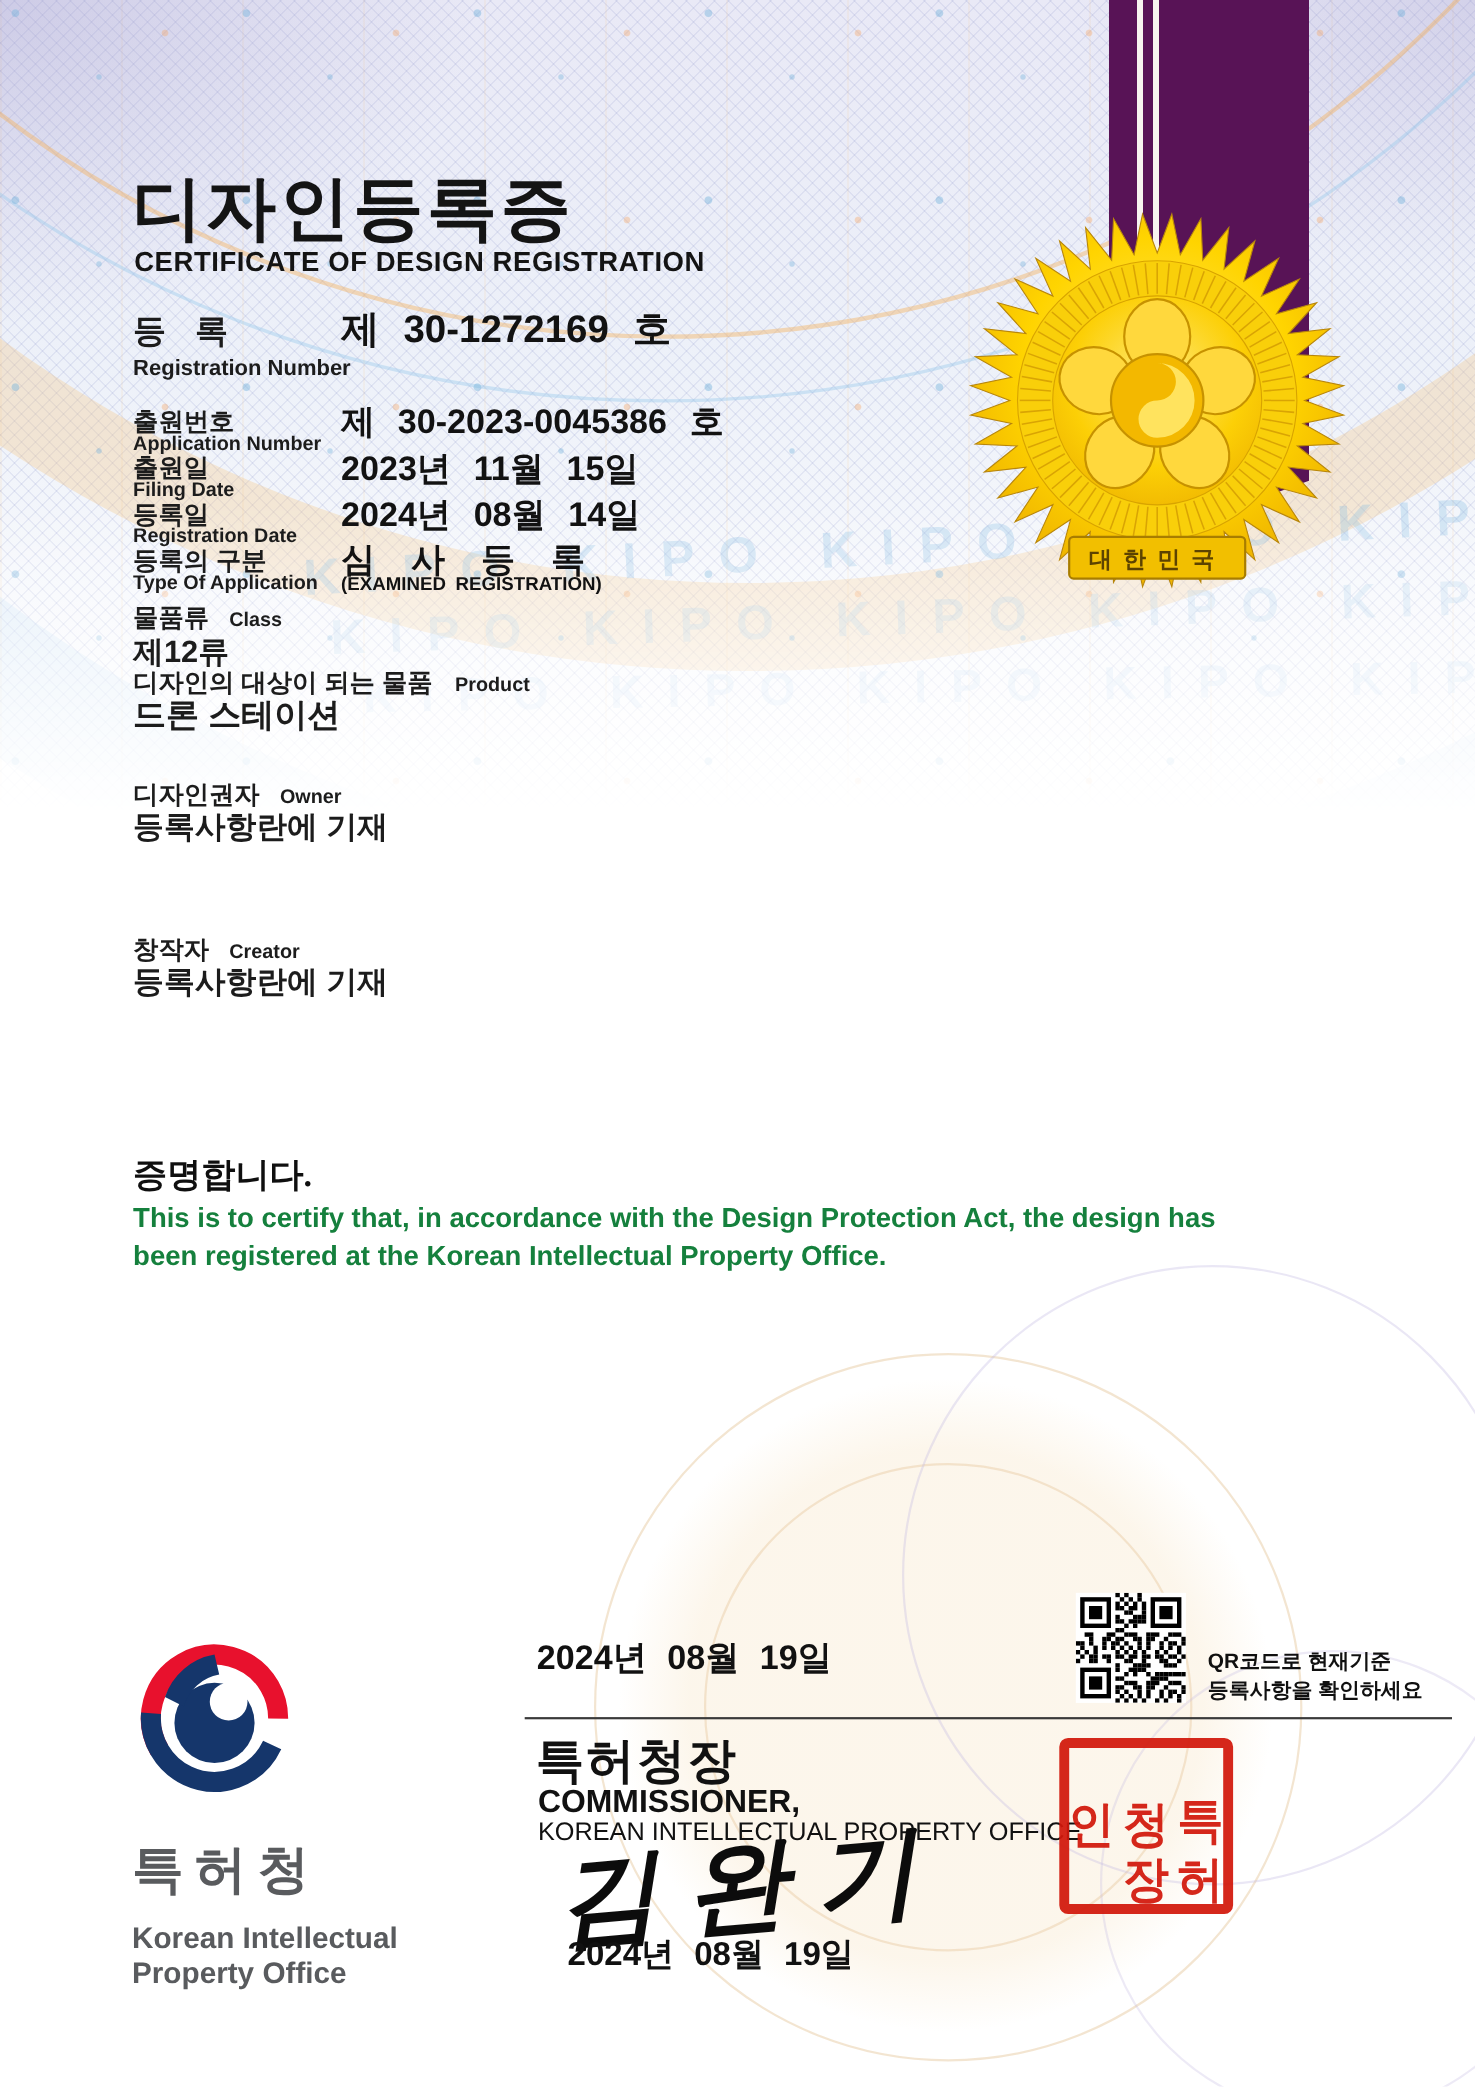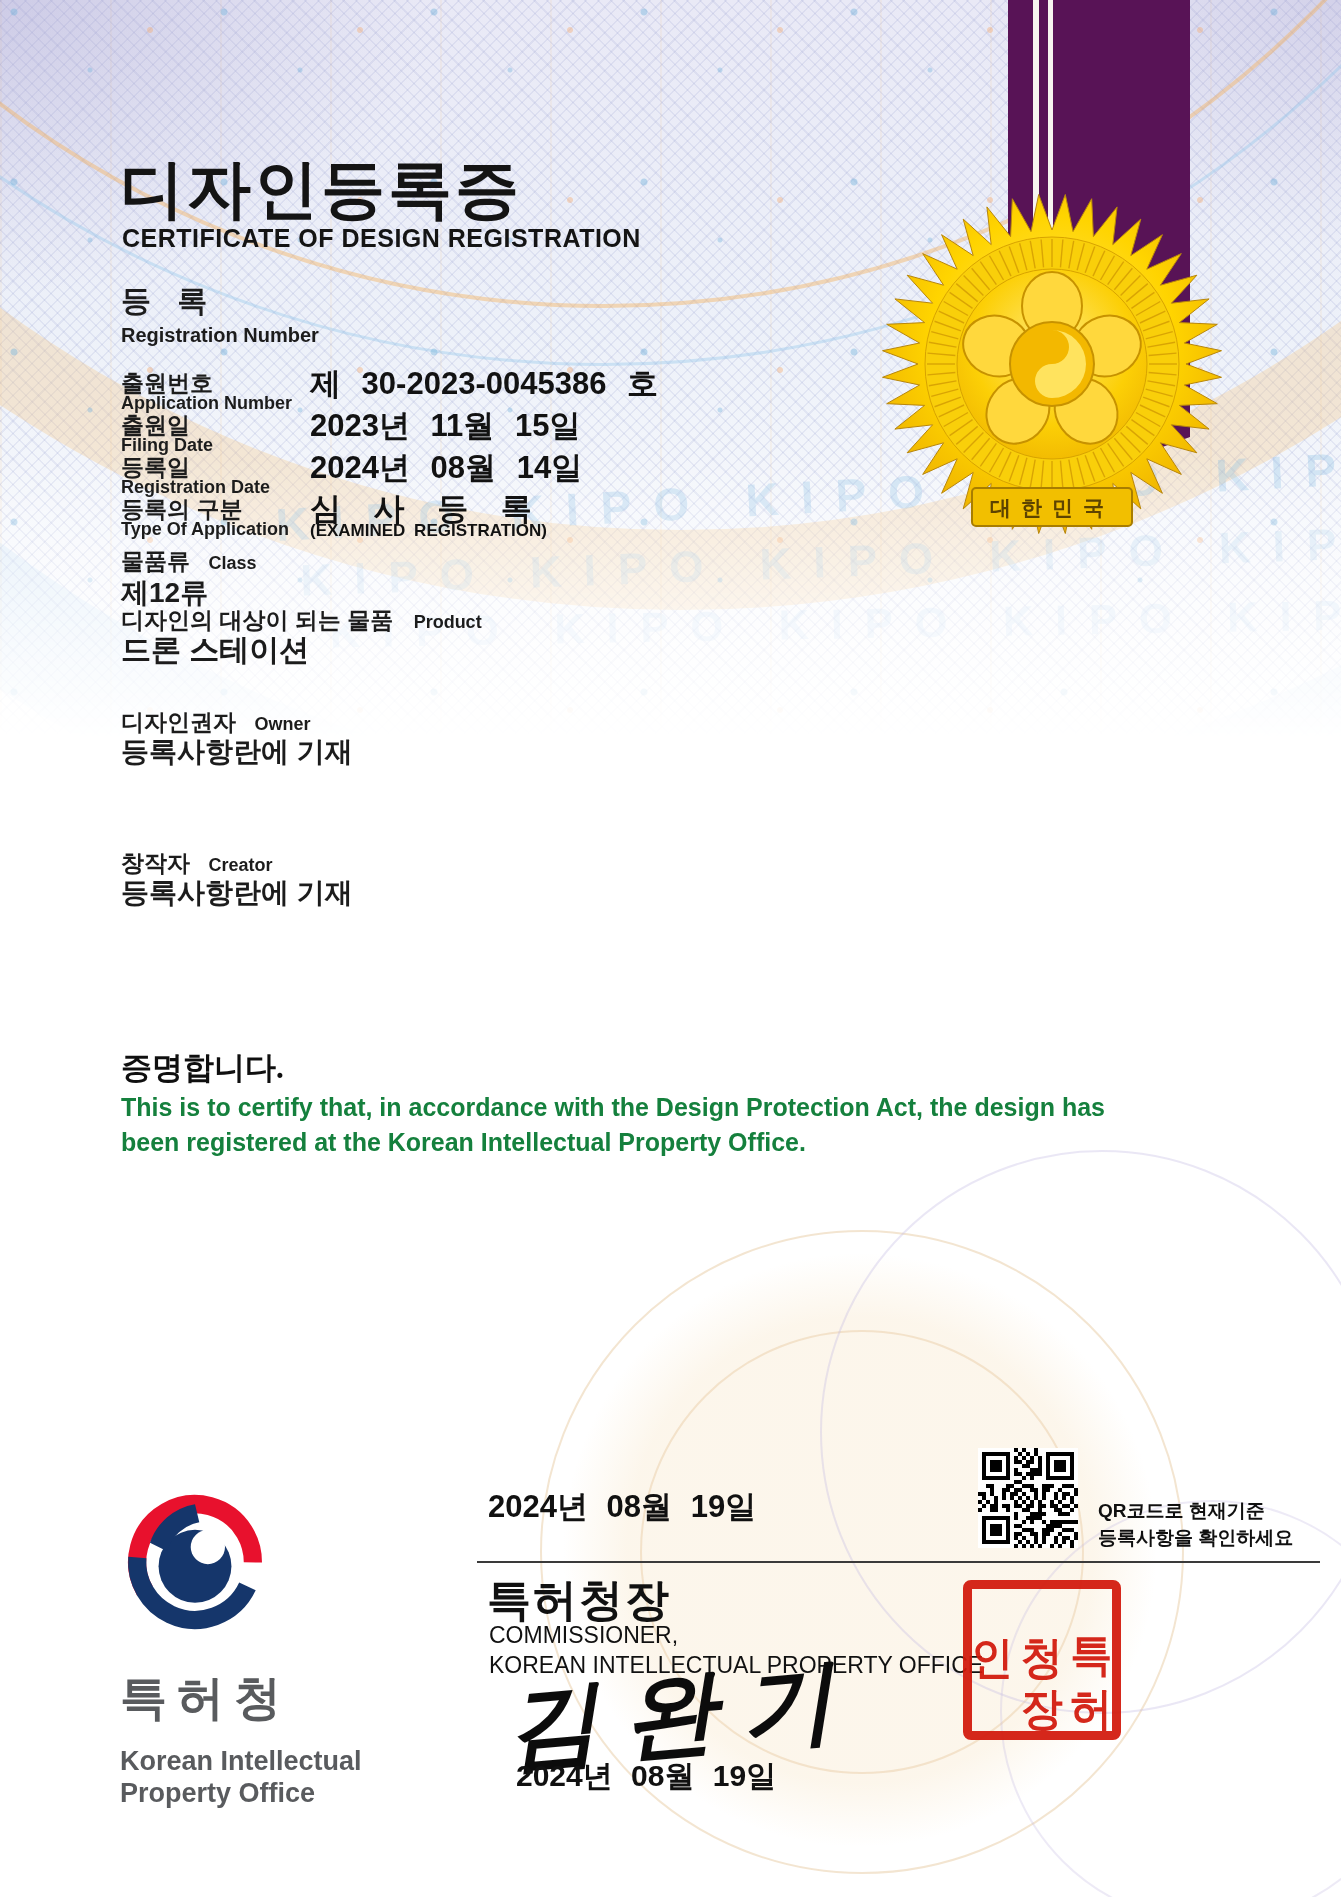--- a/index.html
+++ b/index.html
@@ -60,21 +60,21 @@
   
   .stmt-ko{left:121px;width:1140px;font-size:31px;font-weight:700;color:#0f0f0f;z-index:2;}
   .stmt-en{left:121px;width:1090px;font-size:25px;font-weight:700;color:#15803d;z-index:2;}
 
   
   .issue-date{left:488px;top:1486px;font-size:31px;font-weight:700;word-spacing:10px;z-index:2;}
   .qr{left:978px;top:1448px;width:100px;height:100px;z-index:2;background:#fff;}
   .qr-note{left:1098px;top:1498px;font-size:19px;font-weight:700;line-height:1.4;color:#101010;z-index:2;}
   .rule{left:477px;top:1561px;width:843px;height:2px;background:#3a3a3a;z-index:2;}
   .kipo-head{left:487px;top:1571px;font-size:44px;font-weight:800;letter-spacing:2px;z-index:2;}
-  .comm1{left:489px;top:1622px;font-size:23px;font-weight:400;z-index:2;text-align:right;}
+  .comm1{left:489px;top:1622px;font-size:29px;font-weight:700;z-index:2;text-align:right;}
   .comm2{left:489px;top:1652px;font-size:23px;font-weight:400;z-index:2;}
   .sig{left:505px;top:1652px;font-size:92px;font-weight:600;font-style:italic;
        font-family:"DejaVu Serif","Liberation Serif",serif;letter-spacing:26px;color:#0c0c0c;
        transform:rotate(-5deg);z-index:2;}
   .sig-date{left:516px;top:1756px;font-size:30px;font-weight:700;word-spacing:10px;z-index:2;}
   .seal{left:963px;top:1580px;width:158px;height:160px;border:9px solid #d2180b;border-radius:8px;
         box-sizing:border-box;z-index:3;display:flex;align-items:center;justify-content:center;opacity:.93;}
   .seal-text{writing-mode:vertical-rl;height:104px;font-size:42px;line-height:1.18;font-weight:900;
         color:#d2180b;letter-spacing:6px;transform:scale(1,1.06);}
 
@@ -208,20 +208,21 @@
       </g>
     <rect x="92" y="296" width="160" height="38" rx="4" fill="#f2bf00" stroke="#a87d00" stroke-width="2"></rect>
     <text x="172" y="323" text-anchor="middle" font-size="21" font-weight="bold" letter-spacing="10" fill="#5d4300">대한민국</text>
   </svg>
 
   <div class="abs title">디자인등록증</div>
   <div class="abs subtitle">CERTIFICATE OF DESIGN REGISTRATION</div>
 
   <div class="abs lab" style="top:281px;font-size:30px;letter-spacing:9px;">등 록</div>
   <div class="abs lab elab" style="top:324px;font-size:20px;">Registration Number</div>
+  <div class="abs val" style="top:276px;font-size:35px;">제 30-1272169 호</div>
 
   <div class="abs lab klab" style="top:368px;">출원번호</div>
   <div class="abs lab elab" style="top:393px;">Application Number</div>
   <div class="abs val" style="top:363px;font-size:31px;">제 30-2023-0045386 호</div>
 
   <div class="abs lab klab" style="top:410px;">출원일</div>
   <div class="abs lab elab" style="top:435px;">Filing Date</div>
   <div class="abs val" style="top:405px;font-size:31px;">2023년 11월 15일</div>
 
   <div class="abs lab klab" style="top:452px;">등록일</div>

